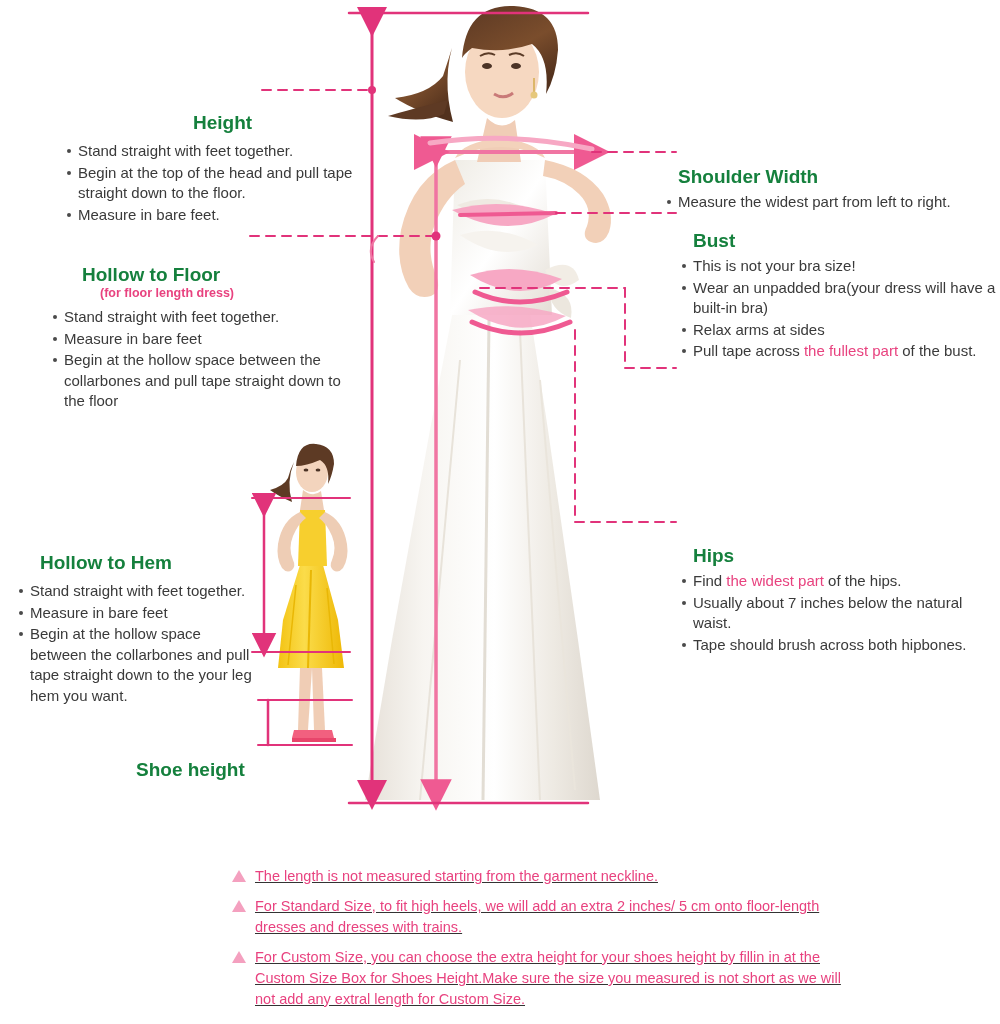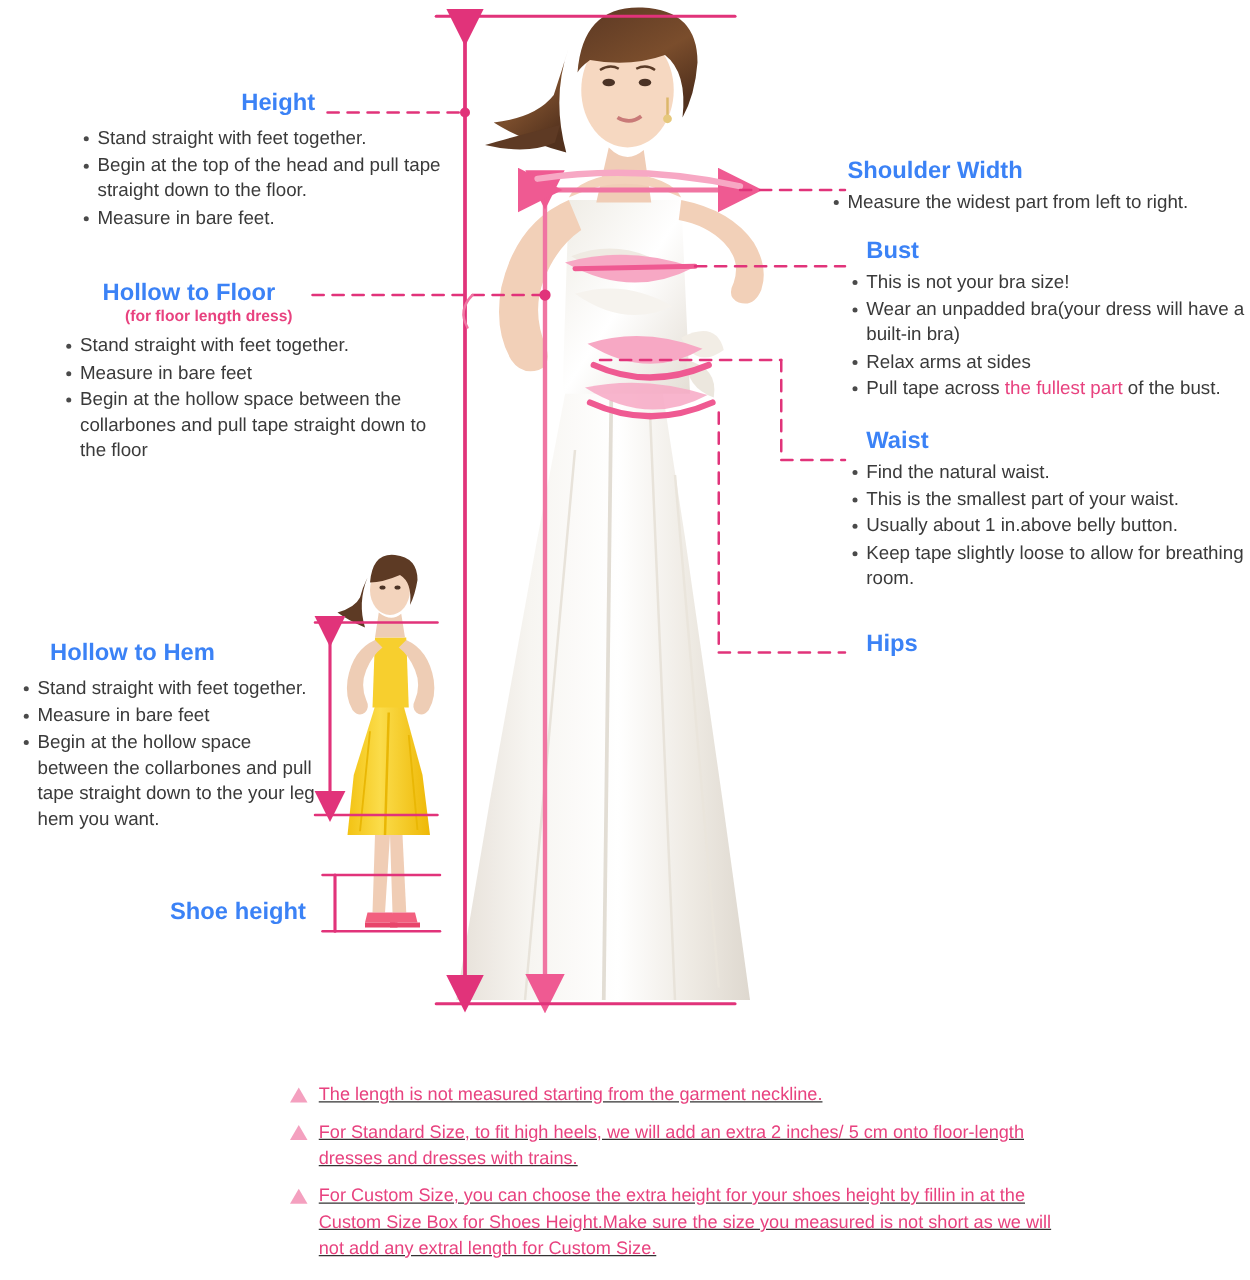--- a/index.html
+++ b/index.html
@@ -20,25 +20,26 @@
     height: 1024px;
   }
   .svg-layer {
     position: absolute;
     left: 0; top: 0;
     width: 1000px;
     height: 1024px;
   }
   .block { position: absolute; }
   .head {
-    color: #3b82f6;
+    color: #15803d;
     font-weight: bold;
     font-size: 19px;
     line-height: 22px;
     white-space: nowrap;
+    margin-top: 40px;
   }
   .subhead {
     color: #e8427f;
     font-weight: bold;
     font-size: 12.5px;
     line-height: 15px;
     white-space: nowrap;
   }
   ul.bullets {
     margin: 0;
@@ -286,32 +287,30 @@
     <ul class="bullets" style="margin-top:4px; padding-left:14px;">
       <li>This is not your bra size!</li>
       <li>Wear an unpadded bra(your dress will have a built-in bra)</li>
       <li>Relax arms at sides</li>
       <li>
         <span>Pull tape across </span><span class="pink">the fullest part</span><span> of the bust.</span>
       </li>
     </ul>
   </div>
 
-  <div class="block" style="left:679px; top:342px; width:318px;">
-    <div class="head" style="margin-left:14px;">Waist</div>
-    <ul class="bullets" style="margin-top:4px; padding-left:14px;">
-      <li>Find the natural waist.</li>
-      <li>This is the smallest part of your waist.</li>
-      <li>Usually about 1 in.above belly button.</li>
-      <li>Keep tape slightly loose to allow for breathing room.</li>
-    </ul>
-  </div>
 
   <div class="block" style="left:679px; top:505px; width:318px;">
     <div class="head" style="margin-left:14px;">Hips</div>
+    <ul class="bullets" style="margin-top:4px; padding-left:14px;">
+      <li>
+        <span>Find </span><span class="pink">the widest part</span><span> of the hips.</span>
+      </li>
+      <li>Usually about 7 inches below the natural waist.</li>
+      <li>Tape should brush across both hipbones.</li>
+    </ul>
   </div>
 
   <div class="notes">
     <div class="note-row">
       <span class="tri"></span>
       <span class="note-text">The length is not measured starting from the garment neckline.</span>
     </div>
     <div class="note-row">
       <span class="tri"></span>
       <span class="note-text">For Standard Size, to fit high heels, we will add an extra 2 inches/ 5  cm onto floor-length dresses and dresses with trains.</span>

